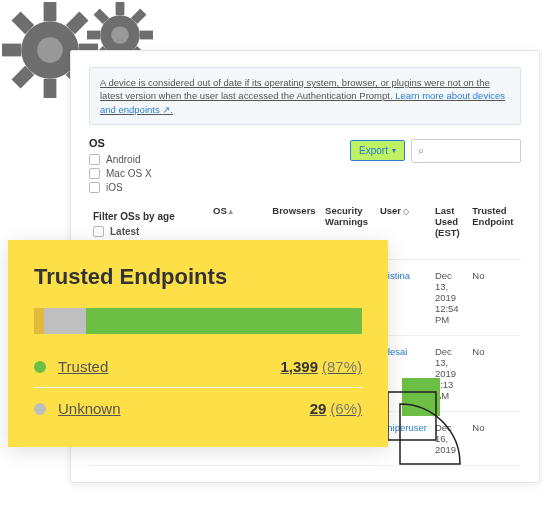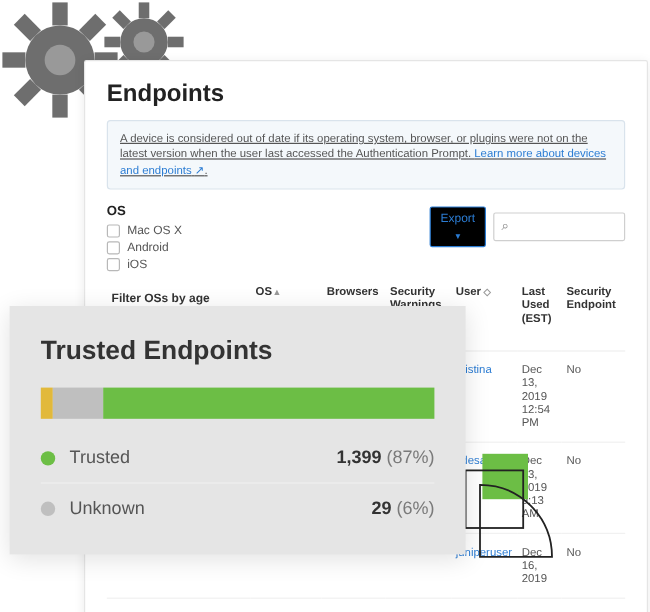--- a/index.html
+++ b/index.html
@@ -29,53 +29,53 @@
   .os-head-row { display:flex; align-items:flex-start; }
   .os-left { flex:1; }
   .os-section .h { font-weight: 700; font-size: 11px; color: #222; margin-bottom: 4px; }
   .os-list, .age-list { list-style: none; }
   .os-list li, .age-list li { display: flex; align-items: center; gap: 6px; padding: 1.5px 0; font-size: 10px; color: #555; }
   .cb { width: 11px; height: 11px; border: 1px solid #b8b8b8; border-radius: 2px; background:#fff; display:inline-block; }
   .filter-age { font-weight: 700; font-size: 10px; color: #333; margin-top: 6px; margin-bottom: 3px; }
 
   .toolbar-right { display:flex; gap:6px; align-items:center; margin-top:2px;}
   .export-btn {
-    border: 1px solid #2b7cd3; color: #2b7cd3; background: #000000;
-    font-size: 10px; padding: 4px 8px; border-radius: 2px; display:flex; align-items:center; gap:4px;flex-direction:column;
+    border: 1px solid #2b7cd3; color: #2b7cd3; background: #bef264;
+    font-size: 10px; padding: 4px 8px; border-radius: 2px; display:flex; align-items:center; gap:4px;
   }
   .export-btn .chev { font-size: 8px; }
   .search-wrap { border:1px solid #cfcfcf; border-radius:2px; width:110px; height:24px; display:flex; align-items:center; padding:0 6px; }
   .search-wrap .mag { color:#888; font-size:11px; }
   .search-wrap input { border:0; outline:0; width:100%; font-size:10px; margin-left:4px; }
 
   .tbl { width:100%; border-collapse: collapse; margin-top: 4px; font-size: 9.5px; }
   .tbl th { text-align:left; font-weight:600; color:#333; padding:6px 4px; border-bottom:1px solid #eee; vertical-align:top; }
   .tbl th .sort { color:#999; font-size:8px; margin-left:2px; }
   .tbl td { padding:10px 4px; border-bottom:1px solid #f1f1f1; color:#555; vertical-align:top; }
   .os-cell { color:#2b7cd3; display:flex; align-items:center; gap:4px; }
   .dot-red::before { content:"●"; color:#d23a3a; font-size:7px; margin-right:3px; }
   .apple { color:#555; font-size:11px; }
   .browser-badge { display:inline-flex; align-items:center; gap:3px; }
   .chrome-dot { width:8px; height:8px; border-radius:50%; background: conic-gradient(#ea4335 0 120deg,#34a853 120deg 240deg,#fbbc05 240deg 360deg); display:inline-block; }
   .warn-red { color:#d23a3a; }
   .link { color:#2b7cd3; }
 
   
   .panel-front {
-    position: absolute; top: 255px; left: 8px; width: 380px;
-    background:#e5e5e5; box-shadow: 0 4px 20px rgba(0,0,0,0.12);
+    position: absolute; top: 240px; left: 8px; width: 380px;
+    background:#fde047; box-shadow: 0 4px 20px rgba(0,0,0,0.12);
     padding: 24px 26px 18px; z-index: 5;
   }
   .panel-front h2 { font-size: 22px; font-weight:700; color:#333; margin-bottom: 18px; }
   .bar { display:flex; height: 26px; width:100%; margin-bottom: 20px; }
   .seg-yellow { background:#e2b93b; }
   .seg-gray { background:#bfbfbf; }
   .seg-green { background:#6cbe45; }
   .legend { list-style:none; }
-  .legend li { display:flex; align-items:center; padding: 12px 0; border-top:1px solid #eee; font-size:15px; color:#555; }
+  .legend li { display:flex; align-items:center; padding: 12px 0; border-top:1px solid #eee; font-size:15px; color:#555;text-decoration:underline; }
   .legend li:first-child { border-top:0; padding-top:4px;}
   .legend .dot { width:12px; height:12px; border-radius:50%; margin-right:12px; }
   .legend .dot.g { background:#6cbe45; }
   .legend .dot.y { background:#e2b93b; }
   .legend .dot.gr { background:#bfbfbf; }
   .legend .label { flex:1; }
   .legend .val { font-weight:700; color:#333; }
   .legend .pct { color:#7a7a7a; margin-left:4px;text-align:center; }
 
   
@@ -102,41 +102,40 @@
     </g>
   </defs>
   <g opacity="0.85">
     <use href="#gear" transform="translate(55 60) scale(1.6)" fill="#4a4a4a"></use>
     <use href="#gear" transform="translate(125 45) scale(1.1)" fill="#666"></use>
     <use href="#gear" transform="translate(110 105) scale(0.85)" fill="#777"></use>
   </g>
 </svg>
 
 <div class="panel-back">
-  <h1>Endpoints</h1>
 
   <div class="info-box">
     <div class="a">
       <span>A device is considered out of date if its operating system, browser, or plugins were not on the latest version when the user last accessed the Authentication Prompt. </span>
       <a href="#"><span>Learn more about devices and endpoints</span> <span>↗</span></a>.
     </div>
   </div>
 
   <div class="os-section">
     <div class="os-head-row">
       <div class="os-left">
         <div class="h">OS</div>
         <ul class="os-list">
           <li>
               <span class="cb"></span>
-              <span>Mac OS X</span>
+              <span>Android</span>
             </li>
           <li>
               <span class="cb"></span>
-              <span>Android</span>
+              <span>Mac OS X</span>
             </li>
           <li>
               <span class="cb"></span>
               <span>iOS</span>
             </li>
         </ul>
       </div>
       <div class="toolbar-right">
         <button class="export-btn">
           <span>Export</span>
@@ -163,21 +162,21 @@
                   <span class="cb"></span>
                   <span>Up-to-Date</span>
                 </li>
             </ul>
           </th>
           <th><span>OS</span><span class="sort">▴</span></th>
           <th>Browsers</th>
           <th>Security Warnings</th>
           <th><span>User</span><span class="sort">◇</span></th>
           <th>Last Used (EST)</th>
-          <th>Security Endpoint</th>
+          <th>Trusted Endpoint</th>
         </tr>
       </thead>
       <tbody>
         <tr>
           <td></td>
           <td>
               <span class="os-cell">
                 <span class="dot-red"></span>
                 <span class="apple"></span>
                 <span class="link">Mac OS X 10.14.6</span>

